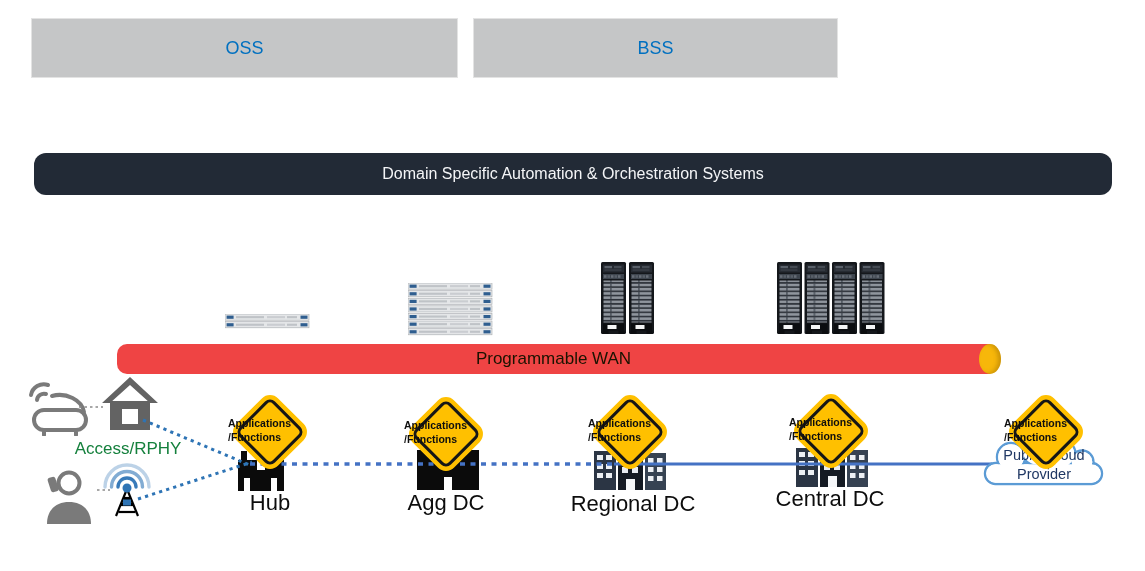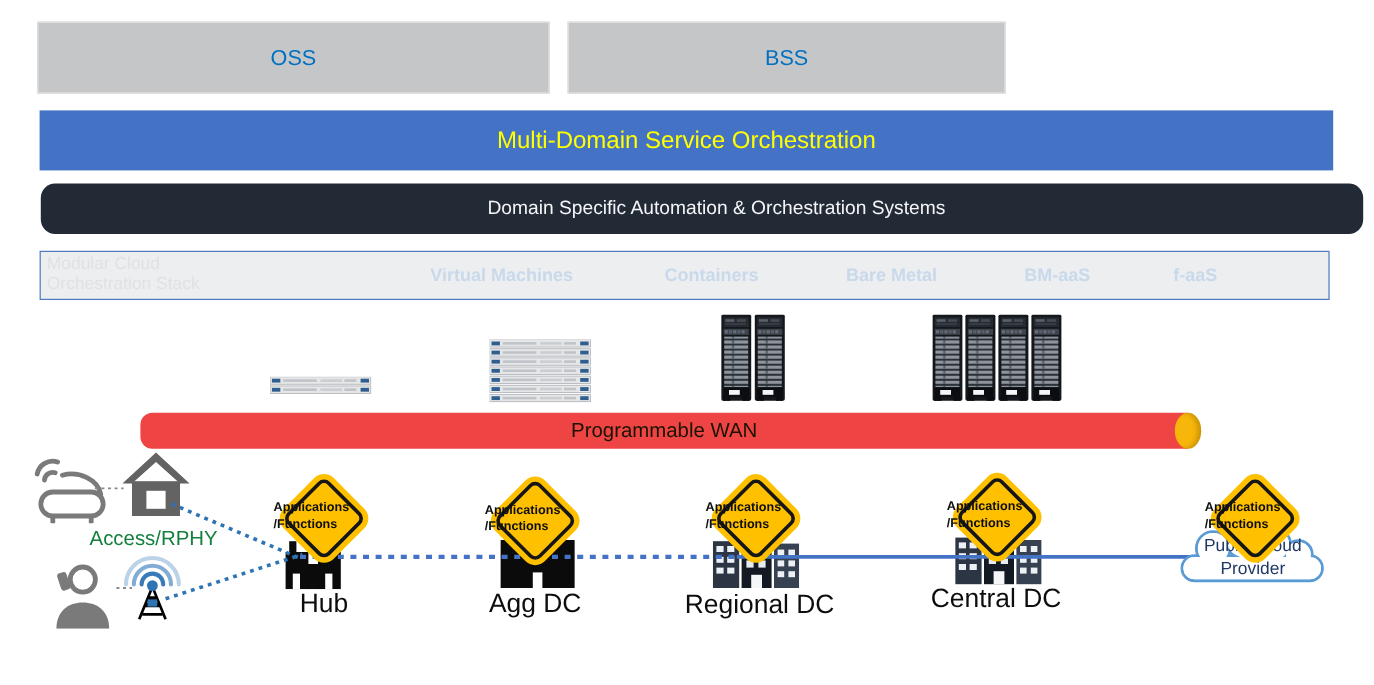--- a/index.html
+++ b/index.html
@@ -9,21 +9,21 @@
   
   .gbox{position:absolute;top:18px;height:60px;background:#C5C6C7;border:1px solid #e3e3e3;
         box-sizing:border-box;display:flex;align-items:center;justify-content:center;
         color:#0070C0;font-size:18px;}
   
   .bar-blue{position:absolute;left:33px;top:92px;width:1078px;height:50px;background:#4472C4;
         display:flex;align-items:center;justify-content:center;color:#FFFF00;font-size:20px;}
   
   .bar-dark{position:absolute;left:34px;top:153px;width:1078px;height:42px;background:#222A36;
         border-radius:12px;display:flex;align-items:center;justify-content:center;
-        color:#F4F5F7;font-size:16px;padding-left:24px;}
+        color:#F4F5F7;font-size:16px;}
   
   .stack-row{position:absolute;left:33px;top:209px;width:1075px;height:41px;background:#EDEEF0;
         border:1.4px solid #4E7AC0;box-sizing:border-box;}
   .stack-title{position:absolute;left:5px;top:2px;font-size:14.5px;line-height:1.2;color:#DFE1E3;}
   .stack-item{position:absolute;top:50%;transform:translate(-50%,-50%);font-weight:bold;
         font-size:15px;color:#C9D9EC;white-space:nowrap;}
 
   
   .wan-body{position:absolute;left:117px;top:344px;width:873px;height:30px;background:#ef4444;
         border-radius:10px 0 0 10px;display:flex;align-items:center;justify-content:center;
@@ -117,38 +117,24 @@
     </defs>
   </svg>
 
   <div class="gbox" style="left:31px;width:427px;">
     <span>OSS</span>
   </div>
   <div class="gbox" style="left:473px;width:365px;">
     <span>BSS</span>
   </div>
 
-  <div class="bar-blue">
-    <span>Multi-Domain Service Orchestration</span>
-  </div>
   <div class="bar-dark">
     <span>Domain Specific Automation &amp; Orchestration Systems</span>
   </div>
 
-  <div class="stack-row">
-    <div class="stack-title">
-      <div>Modular Cloud</div>
-      <div>Orchestration Stack</div>
-    </div>
-    <span class="stack-item" style="left:384px;">Virtual Machines</span>
-    <span class="stack-item" style="left:559px;">Containers</span>
-    <span class="stack-item" style="left:709px;">Bare Metal</span>
-    <span class="stack-item" style="left:847px;">BM-aaS</span>
-    <span class="stack-item" style="left:962px;">f-aaS</span>
-  </div>
 
   <svg class="abs z1" style="left:225px;top:314px;" width="86" height="16">
     <use href="#unit1u" x="0" y="0"></use>
       <use href="#unit1u" x="0" y="7.6"></use>
   </svg>
   <svg class="abs z1" style="left:408px;top:283px;" width="86" height="53">
     <use href="#unit1u" y="0"></use>
       <use href="#unit1u" y="7.6"></use>
       <use href="#unit1u" y="15.2"></use>
     <use href="#unit1u" y="22.8"></use>

